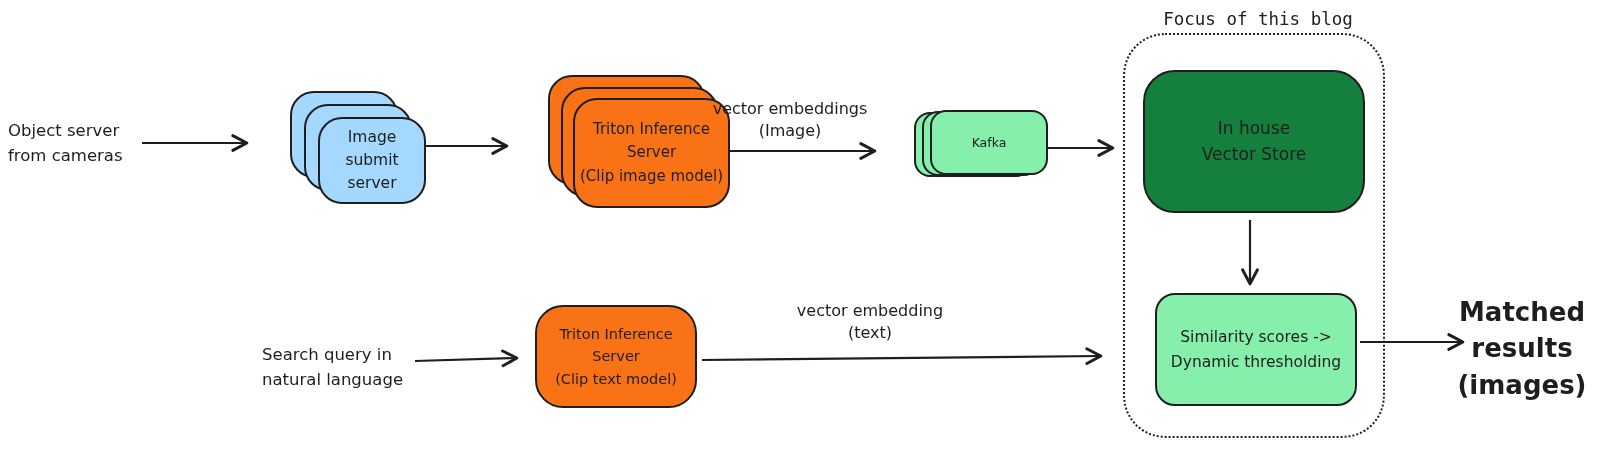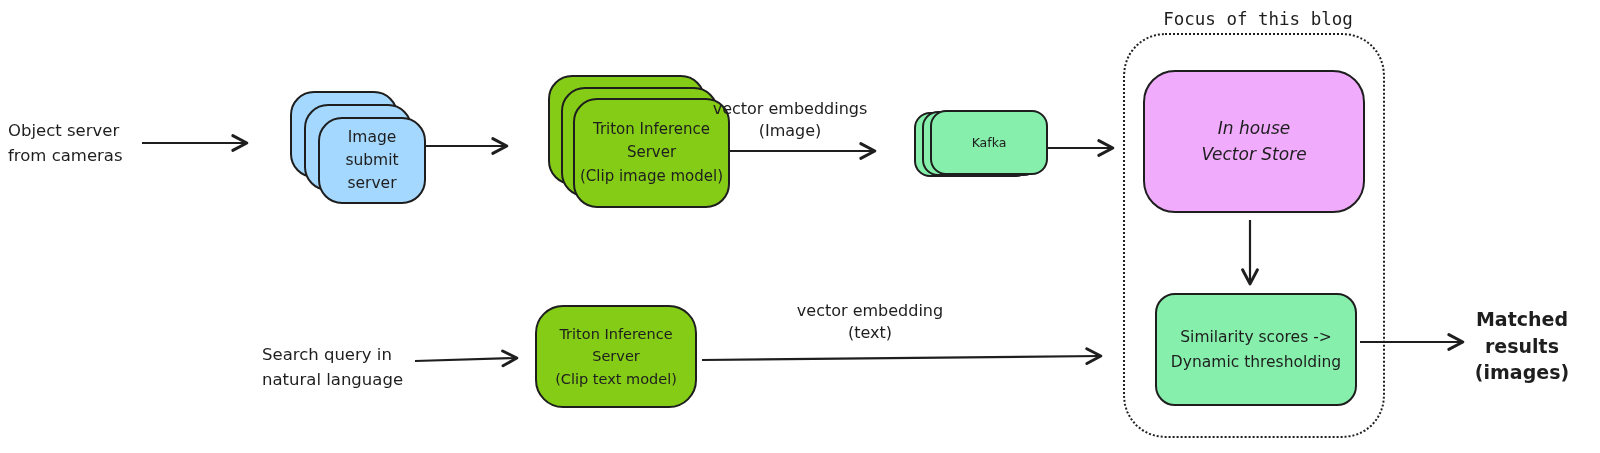--- a/index.html
+++ b/index.html
@@ -15,23 +15,23 @@
   .label { line-height:1.5; }
 
   
   .stack { position:absolute; }
   .card {
     position:absolute; border:2.5px solid #1e1e1e; border-radius:24px;
     box-sizing:border-box;
     display:flex; align-items:center; justify-content:center; text-align:center;margin-left:28px;
   }
   .fill-blue   { background:#a5d8ff; }
-  .fill-green  { background:#84cc16; }
+  .fill-green  { background:#f97316; }
   .fill-yellow { background:#86efac; }
-  .fill-pink   { background:#f0abfc;font-style:italic; }
+  .fill-pink   { background:#15803d; }
 
   
   .node {
     position:absolute; border:2.8px solid #1e1e1e; box-sizing:border-box;
     display:flex; align-items:center; justify-content:center; text-align:center;
   }
 
   .dotted-frame {
     position:absolute; left:1123px; top:33px; width:262px; height:405px;
     border:2.5px dotted #1e1e1e; border-radius:42px; box-sizing:border-box;
@@ -90,21 +90,21 @@
 
   <div class="abs mono label" style="left:1158px; top:6px; width:200px; text-align:center; font-size:17.5px;">Focus of this blog</div>
   <div class="dotted-frame"></div>
 
   <div class="node fill-pink hand" style="left:1143px; top:70px; width:222px; height:143px; border-radius:32px; font-size:17px; line-height:1.5;">In house
 Vector Store</div>
 
   <div class="node fill-yellow hand" style="left:1155px; top:293px; width:202px; height:113px; border-radius:20px; font-size:15.5px; line-height:1.55;">Similarity scores -&gt;
 Dynamic thresholding</div>
 
-  <div class="abs hand label" style="left:1452px; top:294px; width:140px; text-align:center; font-size:19px; line-height:1.4; font-weight:600;margin-top:12px;">Matched
+  <div class="abs hand label" style="left:1452px; top:294px; width:140px; text-align:center; font-size:26px; line-height:1.4; font-weight:600;">Matched
 results
 (images)</div>
 
   <div class="abs hand label" style="left:262px; top:343px; width:160px; font-size:16.5px;">Search query in
 natural language</div>
 
   <div class="node fill-green hand" style="left:535px; top:305px; width:162px; height:103px; border-radius:28px; font-size:14.5px; line-height:1.55;">Triton Inference
 Server
 (Clip text model)</div>
 

